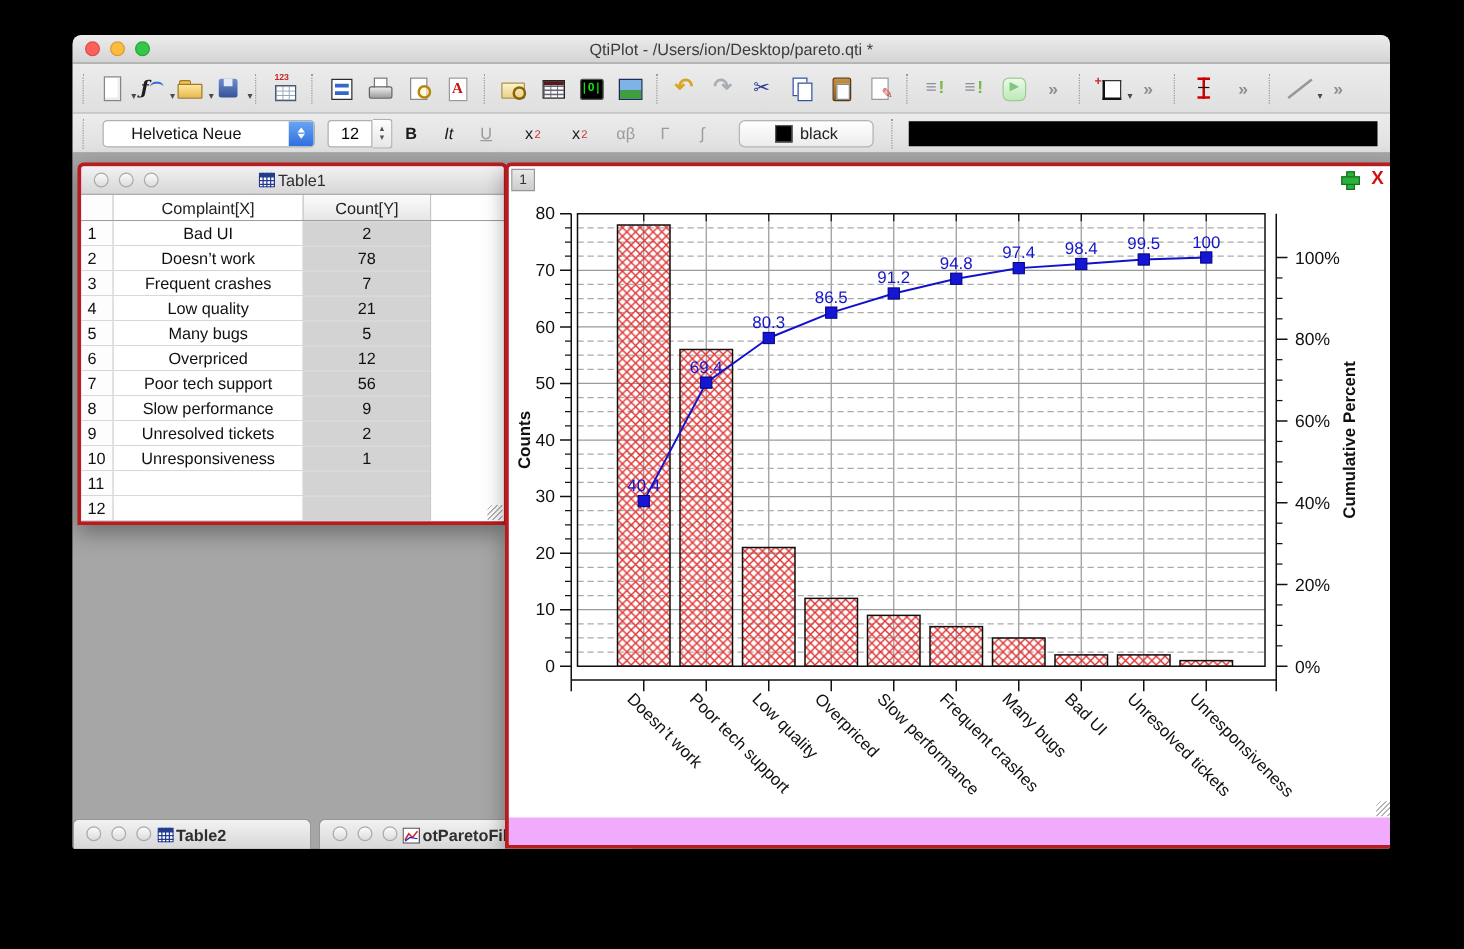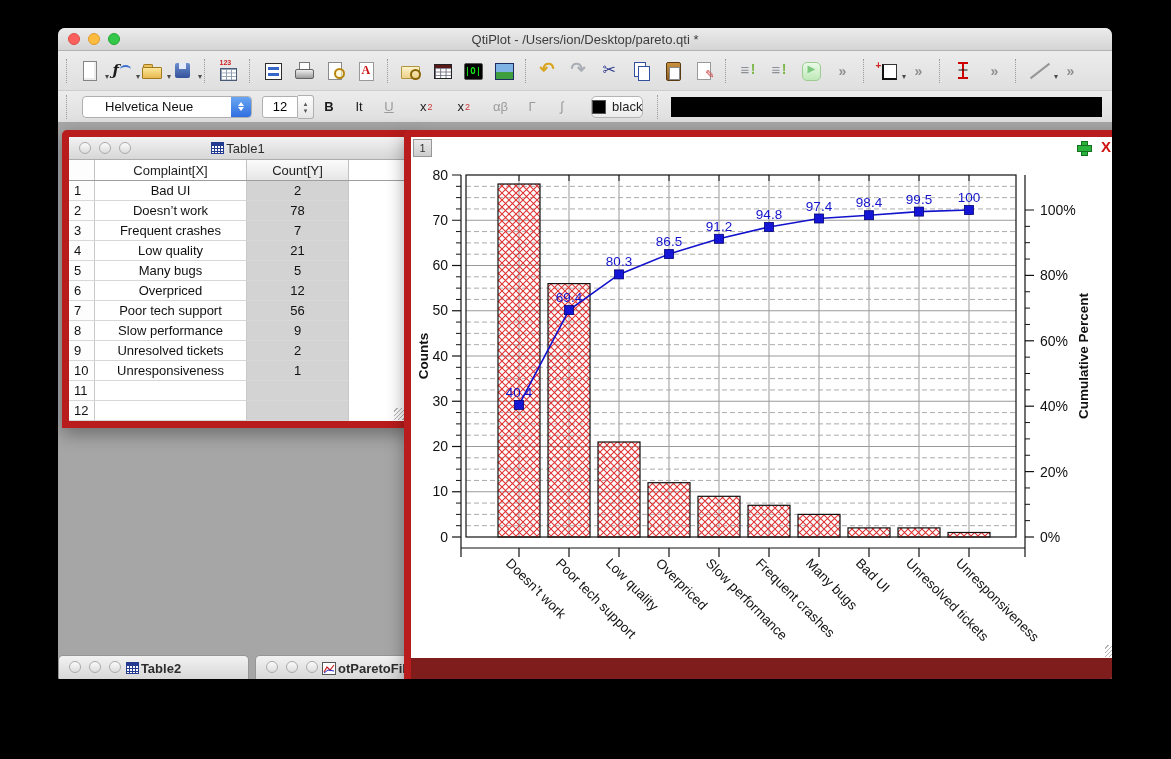--- a/index.html
+++ b/index.html
@@ -79,27 +79,27 @@
   .combo-btn i{display:block;width:0;height:0;border-left:3.5px solid transparent;border-right:3.5px solid transparent;}
   .cb-up{border-bottom:4px solid #fff;}
   .cb-dn{border-top:4px solid #fff;}
   .spin{width:34px;height:20px;background:#fff;border:1px solid #b0b0b0;border-radius:3px 0 0 3px;display:flex;align-items:center;justify-content:center;font-size:13px;margin-left:10px;}
   .stepper{width:15px;height:22px;border:1px solid #b0b0b0;border-left:none;border-radius:0 3px 3px 0;background:linear-gradient(#fdfdfd,#e7e7e7);
        display:flex;flex-direction:column;align-items:center;justify-content:center;font-size:7px;color:#555;line-height:7px;}
   .fmt{height:22px;min-width:24px;display:flex;align-items:center;justify-content:center;font-size:13px;color:#1a1a1a;margin:0 3px;background:none;border:none;}
   .fmt.dis{color:#9b9b9b;}
   .fmt sup{color:#c33;font-size:9px;margin-left:1px;}
   .fmt sub{color:#c33;font-size:9px;margin-left:1px;}
-  .colorbtn{height:22px;padding:0 0;border:1px solid #b5b5b5;border-radius:5px;background:linear-gradient(#fff,#ececec);
+  .colorbtn{height:22px;padding:0 28px;border:1px solid #b5b5b5;border-radius:5px;background:linear-gradient(#fff,#ececec);
        display:flex;align-items:center;gap:6px;font-size:13px;color:#222;margin-left:14px;}
   .colorbtn .sq{width:12px;height:12px;background:#000;border:1px solid #555;}
   .color-strip{flex:1;height:20px;background:#000;margin:0 8px 0 6px;}
   
   #mdi{position:absolute;left:0;top:94px;right:0;bottom:0;background:#a6a6a6;}
-  .child{position:absolute;border:7px solid #b91c1c;border-radius:5px 5px 0 0;overflow:hidden;background:#7f1d1d;box-shadow:0 6px 18px rgba(0,0,0,.35);}
+  .child{position:absolute;border:3px solid #b91c1c;border-radius:5px 5px 0 0;overflow:hidden;background:#f0abfc;box-shadow:0 6px 18px rgba(0,0,0,.35);}
   .child-titlebar{height:22px;background:linear-gradient(#f2f2f2,#d7d7d7);border-bottom:1px solid #adadad;position:relative;display:flex;align-items:center;}
   .child-title{flex:1;display:flex;align-items:center;justify-content:center;gap:2px;font-size:13px;color:#2e2e2e;}
   
   #table1{left:4px;top:8px;width:338px;height:284px;}
   .t-head{display:flex;height:20px;background:linear-gradient(#fbfbfb,#e6e6e6);border-bottom:1px solid #9e9e9e;font-size:13px;color:#222;}
   .t-head>div{display:flex;align-items:center;justify-content:center;border-right:1px solid #c2c2c2;box-sizing:border-box;text-align:center;}
   .t-body{background:#fff;}
   .t-row{display:flex;height:20px;font-size:13px;color:#111;}
   .t-row>div{display:flex;align-items:center;box-sizing:border-box;border-right:1px solid #c9c9c9;border-bottom:1px solid #d8d8d8;}
   .c-num{width:26px;justify-content:flex-start;padding-left:5px;background:#fdfdfd;}
@@ -251,21 +251,21 @@
           </span>
       </div>
       <div class="spin">
         <span>12</span>
       </div>
       <div class="stepper">
           <span>▴</span>
           <span>▾</span>
         </div>
       <button class="fmt" style="font-weight:bold">B</button>
-      <button class="fmt" style="">It</button>
+      <button class="fmt" style="font-style:italic">It</button>
       <button class="fmt dis" style="text-decoration:underline">U</button>
       <button class="fmt" style="margin-left:10px">
         <span>x</span>
           <sup>2</sup>
       </button>
       <button class="fmt" style="margin-left:10px">
         <span>x</span>
           <sub>2</sub>
       </button>
       <button class="fmt dis" style="margin-left:8px">αβ</button>

